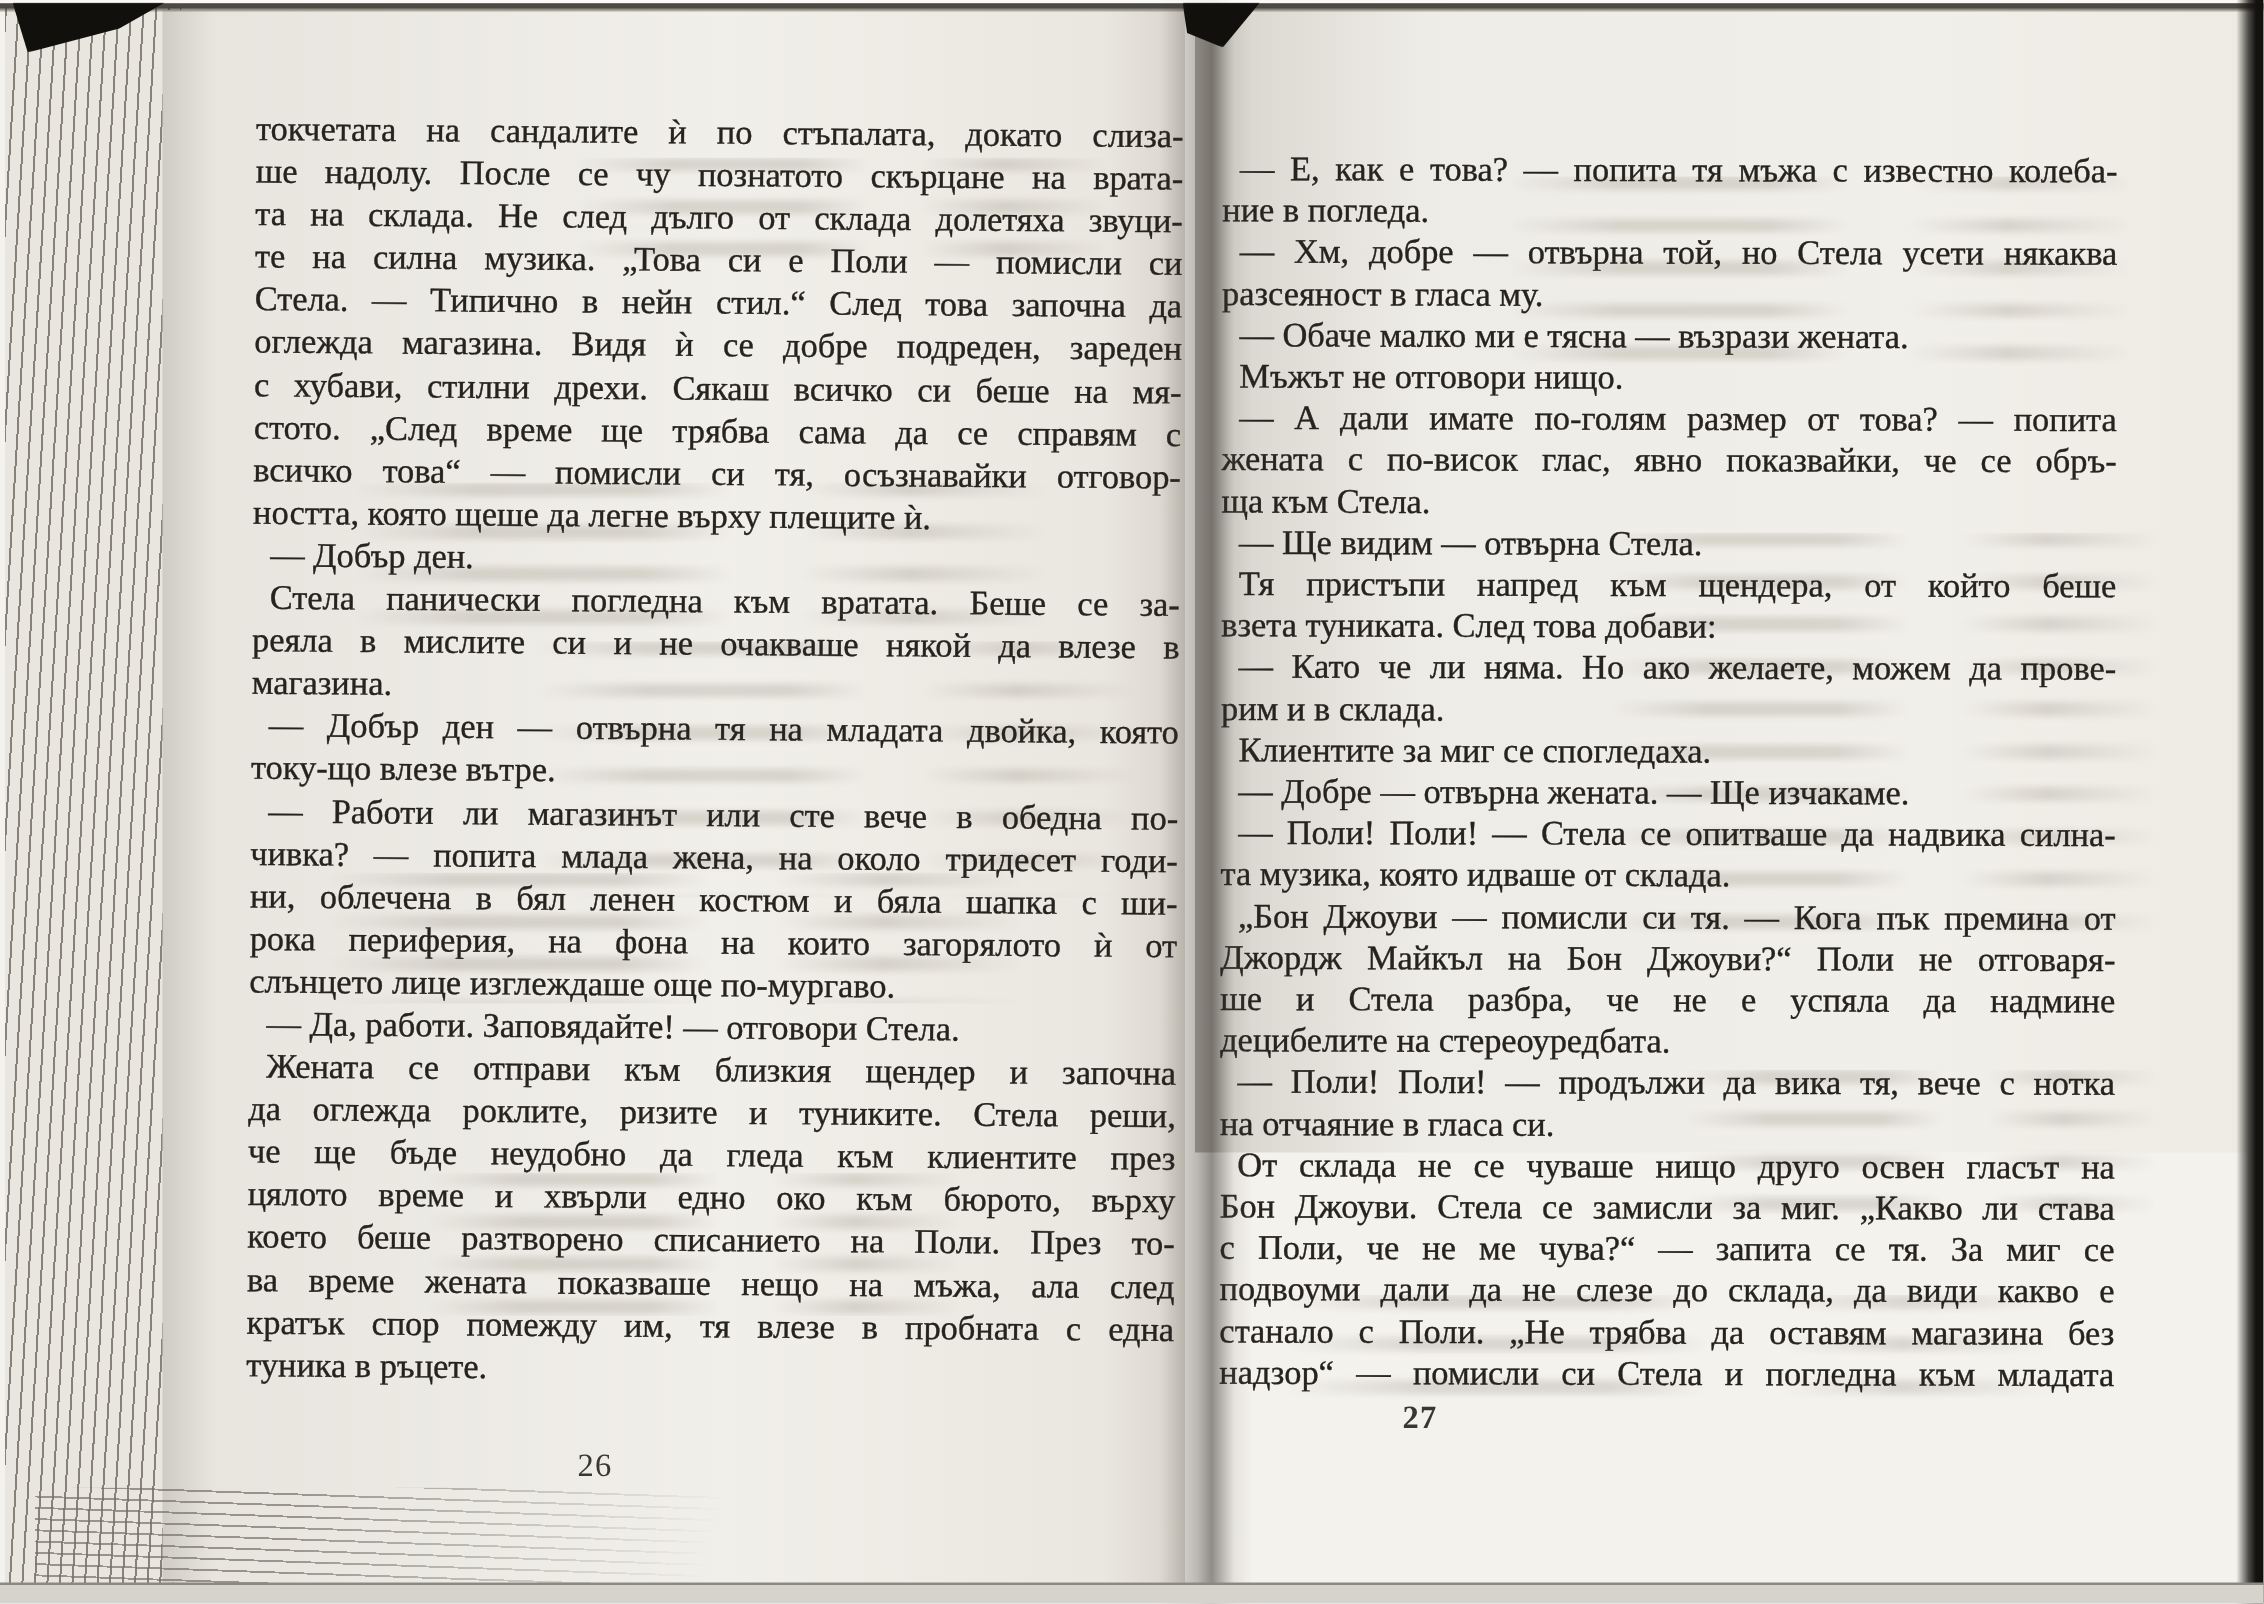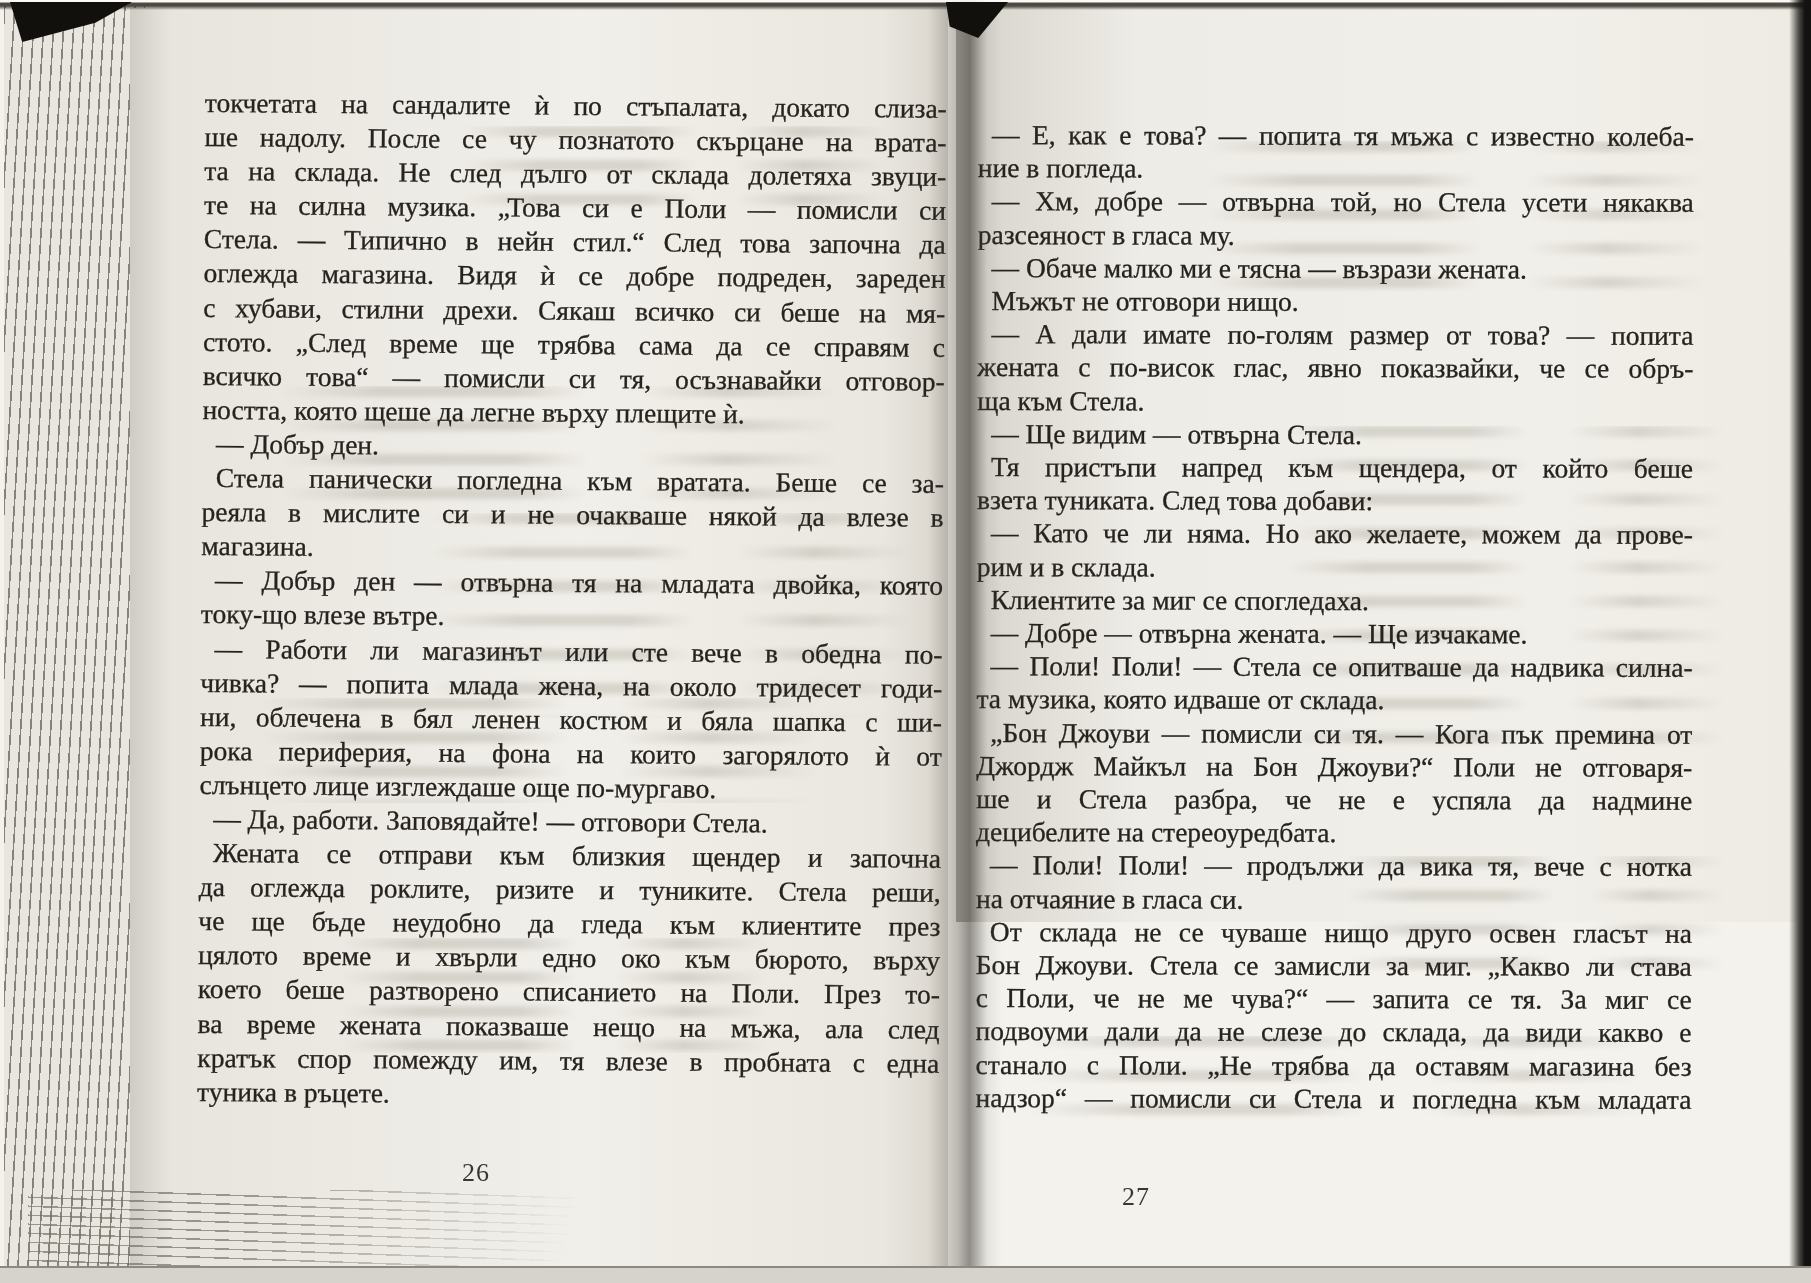--- a/index.html
+++ b/index.html
@@ -42,21 +42,21 @@
   .tb-left{left:75px;top:78px;width:742px;font-size:27.5px;line-height:34.1px;
     transform:rotate(.45deg);transform-origin:left top;}
   .tb-right{left:22px;top:112px;width:716px;font-size:27.5px;line-height:33.2px;
     transform:rotate(.15deg);transform-origin:left top;}
   .line{text-align:justify;text-align-last:justify;}
   .line.p-end{text-align-last:left;}
   .line.p-start{text-indent:14px;}
 
   .page-number{position:absolute;font-size:26px;color:#3a3731;letter-spacing:1px;}
   .pn-left{left:308px;top:1150px;margin-left:24px;}
-  .pn-right{left:166px;top:1176px;}
+  .pn-right{left:166px;top:1113px;font-weight:bold;}
 
   
   .bleed{position:absolute;z-index:0;opacity:.32;filter:blur(2.6px);
     background:repeating-linear-gradient(to bottom,rgba(148,142,130,.85) 0 11px,rgba(0,0,0,0) 11px 34px);
     -webkit-mask-image:linear-gradient(to right,transparent 0,#000 18% 42%,transparent 55% 64%,#000 80%,transparent 100%);
     mask-image:linear-gradient(to right,transparent 0,#000 18% 42%,transparent 55% 64%,#000 80%,transparent 100%);}
   .bl1{left:330px;top:118px;width:430px;height:95px;}
   .bl2{left:150px;top:378px;width:560px;height:120px;}
   .bl3{left:300px;top:505px;width:480px;height:205px;}
   .bl4{left:130px;top:690px;width:560px;height:105px;}

